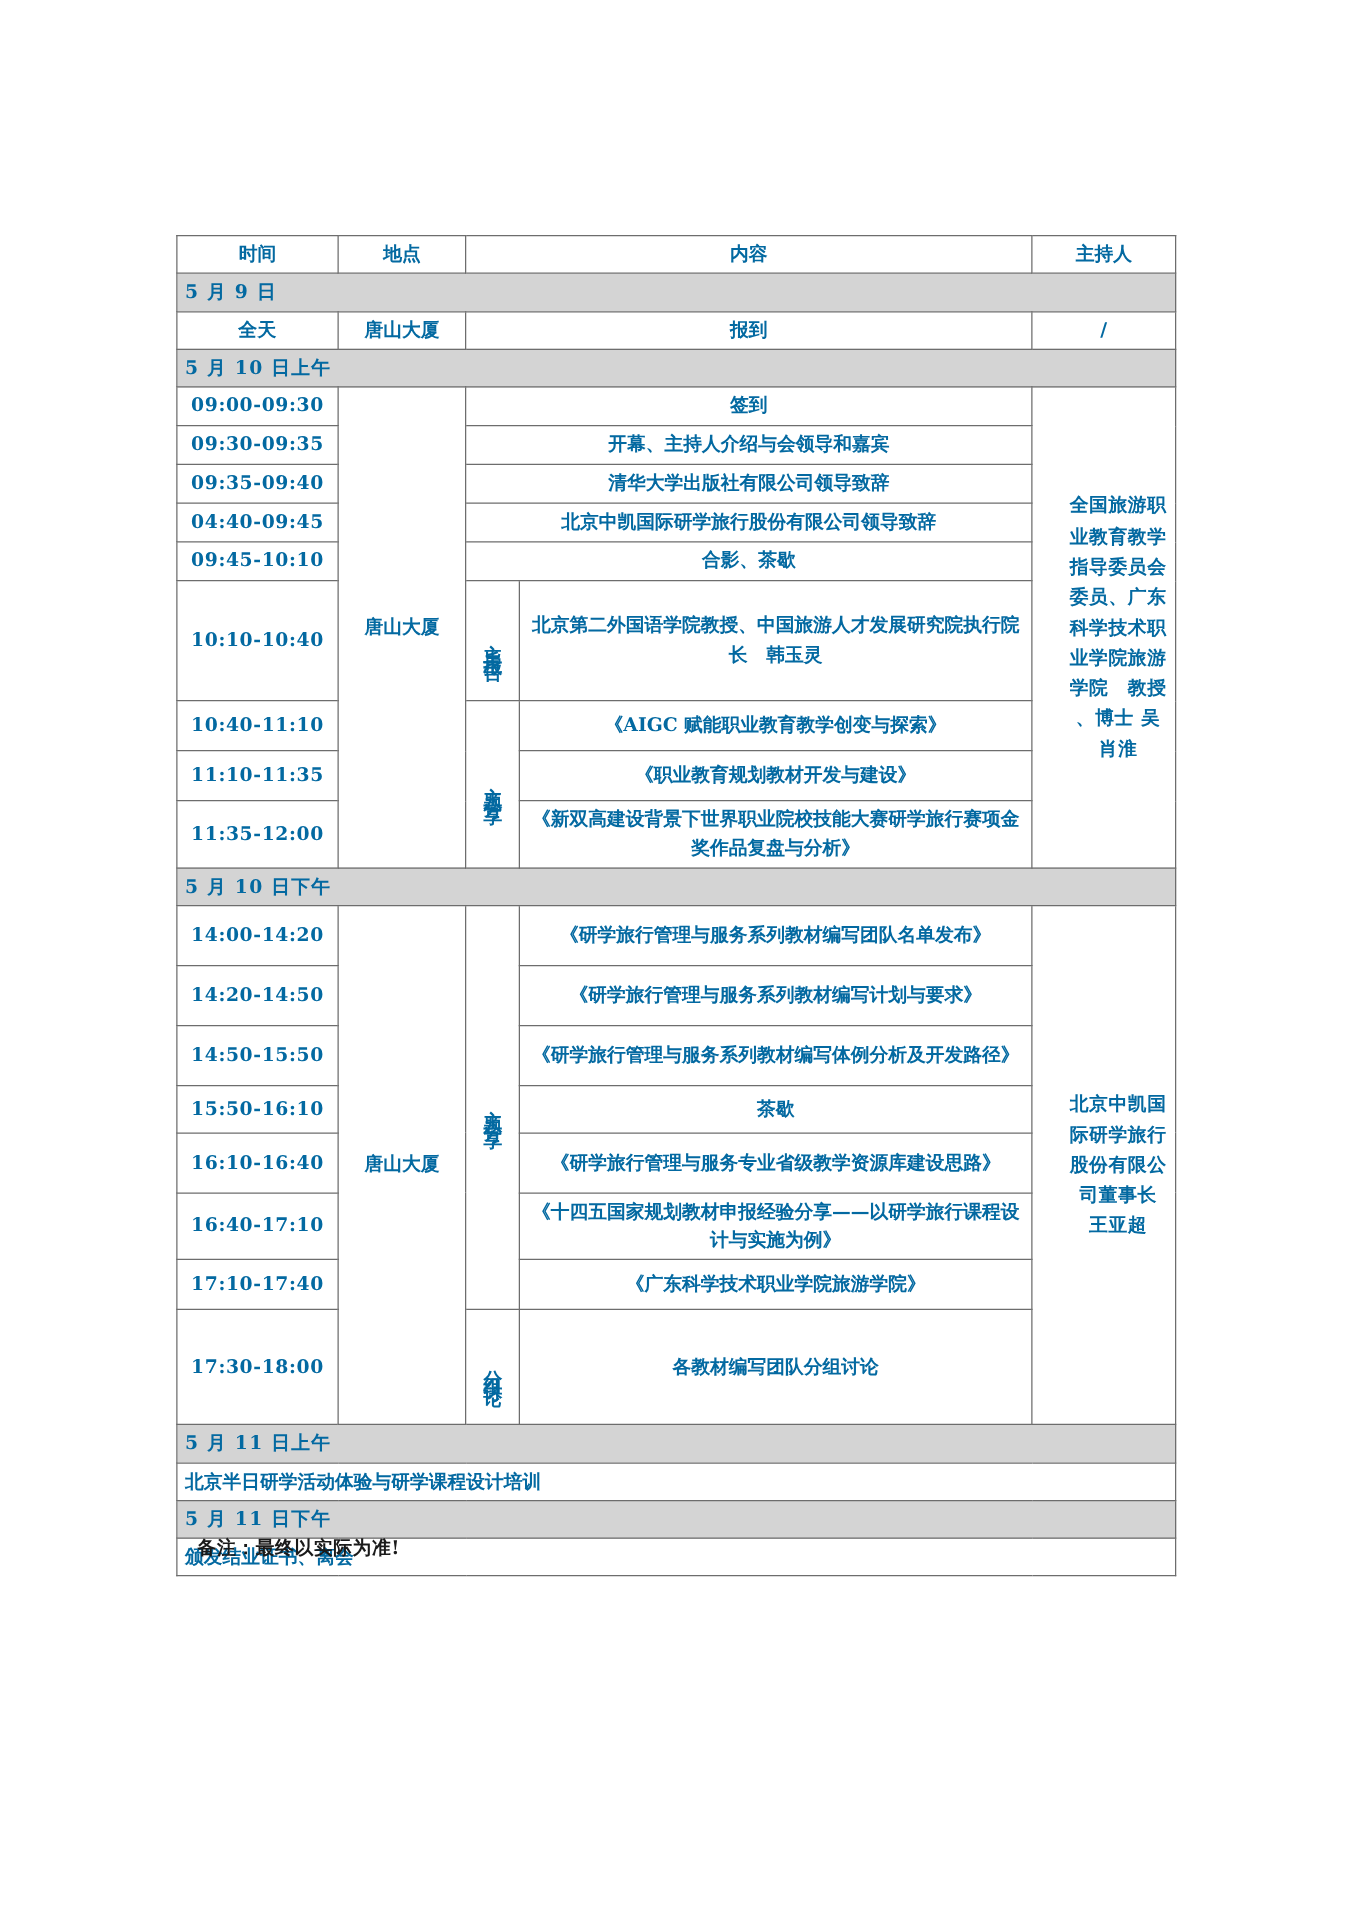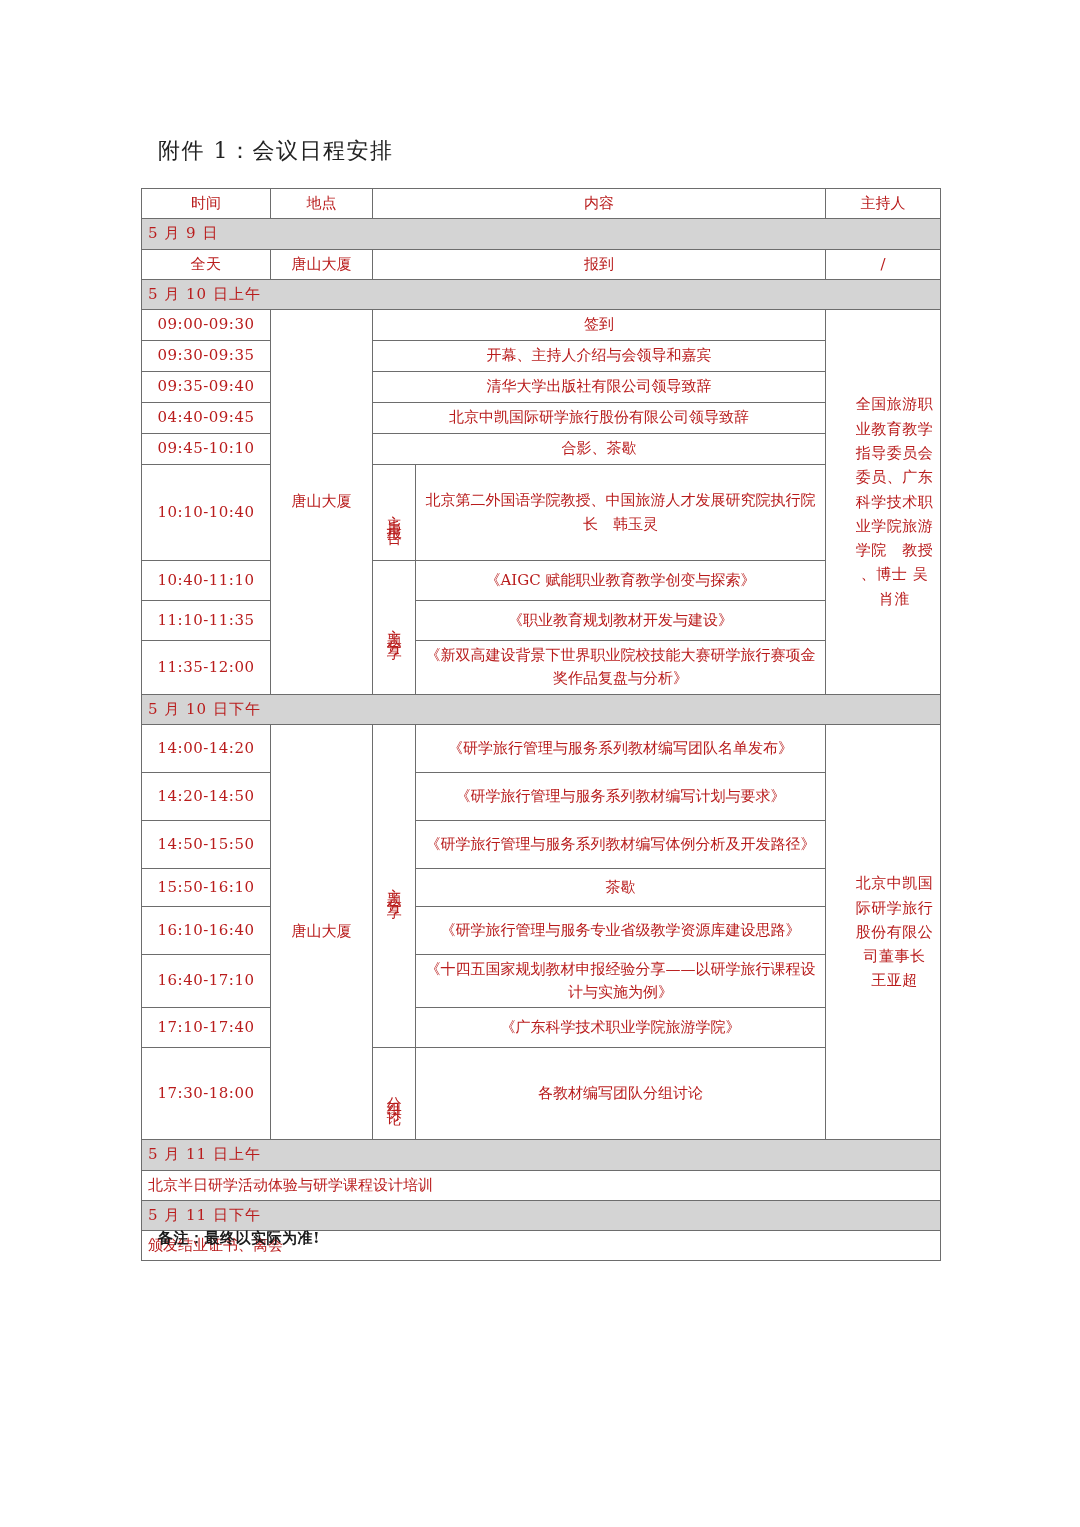--- a/index.html
+++ b/index.html
@@ -32,26 +32,26 @@
   table.agenda {
     position: absolute;
     left: 141px;
     top: 188px;
     width: 800px;
     border-collapse: collapse;
     table-layout: fixed;
   }
   table.agenda td, table.agenda th {
     border: 1px solid #6d6d6d;
-    font-weight: normal;
+    font-weight: bold;
     font-size: 15px;
     line-height: 1.55;
     padding: 3px 6px;
     vertical-align: middle;
-    color: #b91c1c;
+    color: #0369a1;
     word-break: break-all;
   }
   .c-time   { width: 129px; text-align: center; }
   .c-venue  { width: 102px; text-align: center; }
   .c-sub    { width: 43px;  text-align: center; }
   .c-body   { text-align: center; }
   .c-host   { width: 115px; text-align: center; }
 
   thead td { text-align: center; font-size: 16px; padding: 6px 4px; }
 
@@ -100,21 +100,20 @@
   .h-pm1     { height: 48px; }
   .h-pm-tea  { height: 38px; }
   .h-pm-s    { height: 40px; }
   .h-group   { height: 92px; }
 </style>
 </head>
 <body>
 
 <div class="page">
 
-  <div class="doc-title">附件 1：会议日程安排</div>
 
   <table class="agenda">
     <colgroup>
       <col class="c-time">
         <col class="c-venue">
         <col class="c-sub">
         <col>
         <col class="c-host">
     </colgroup>
     <thead>

